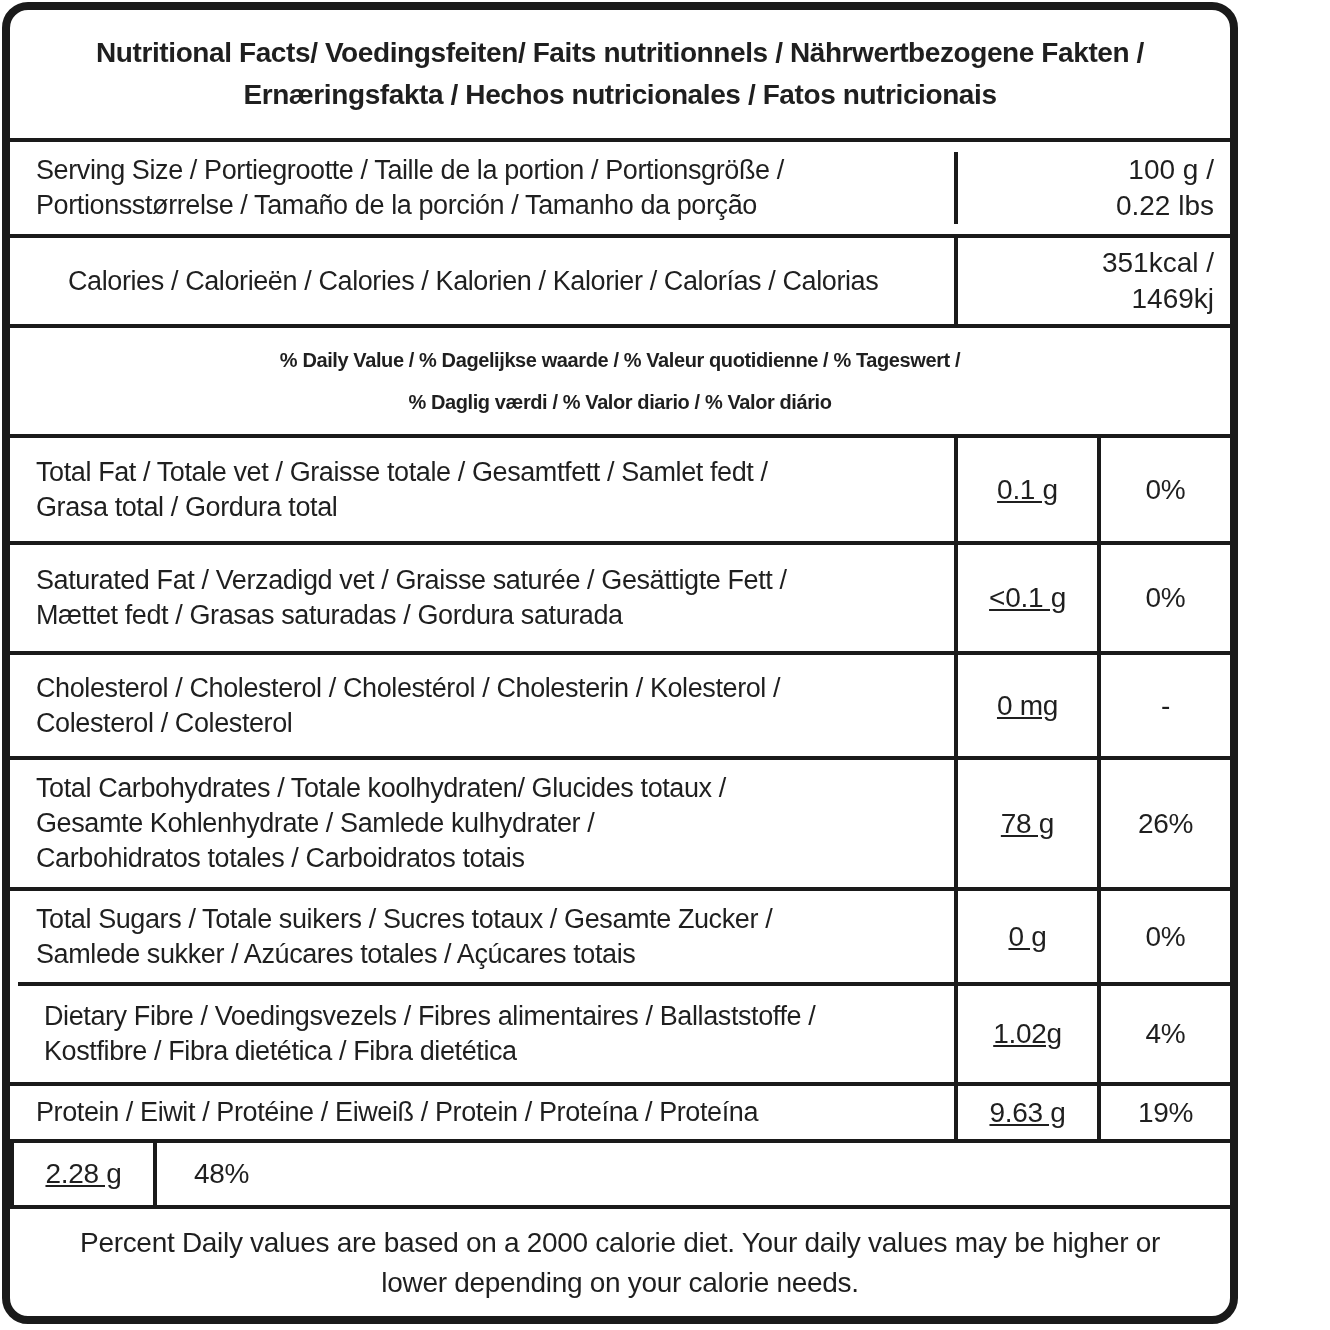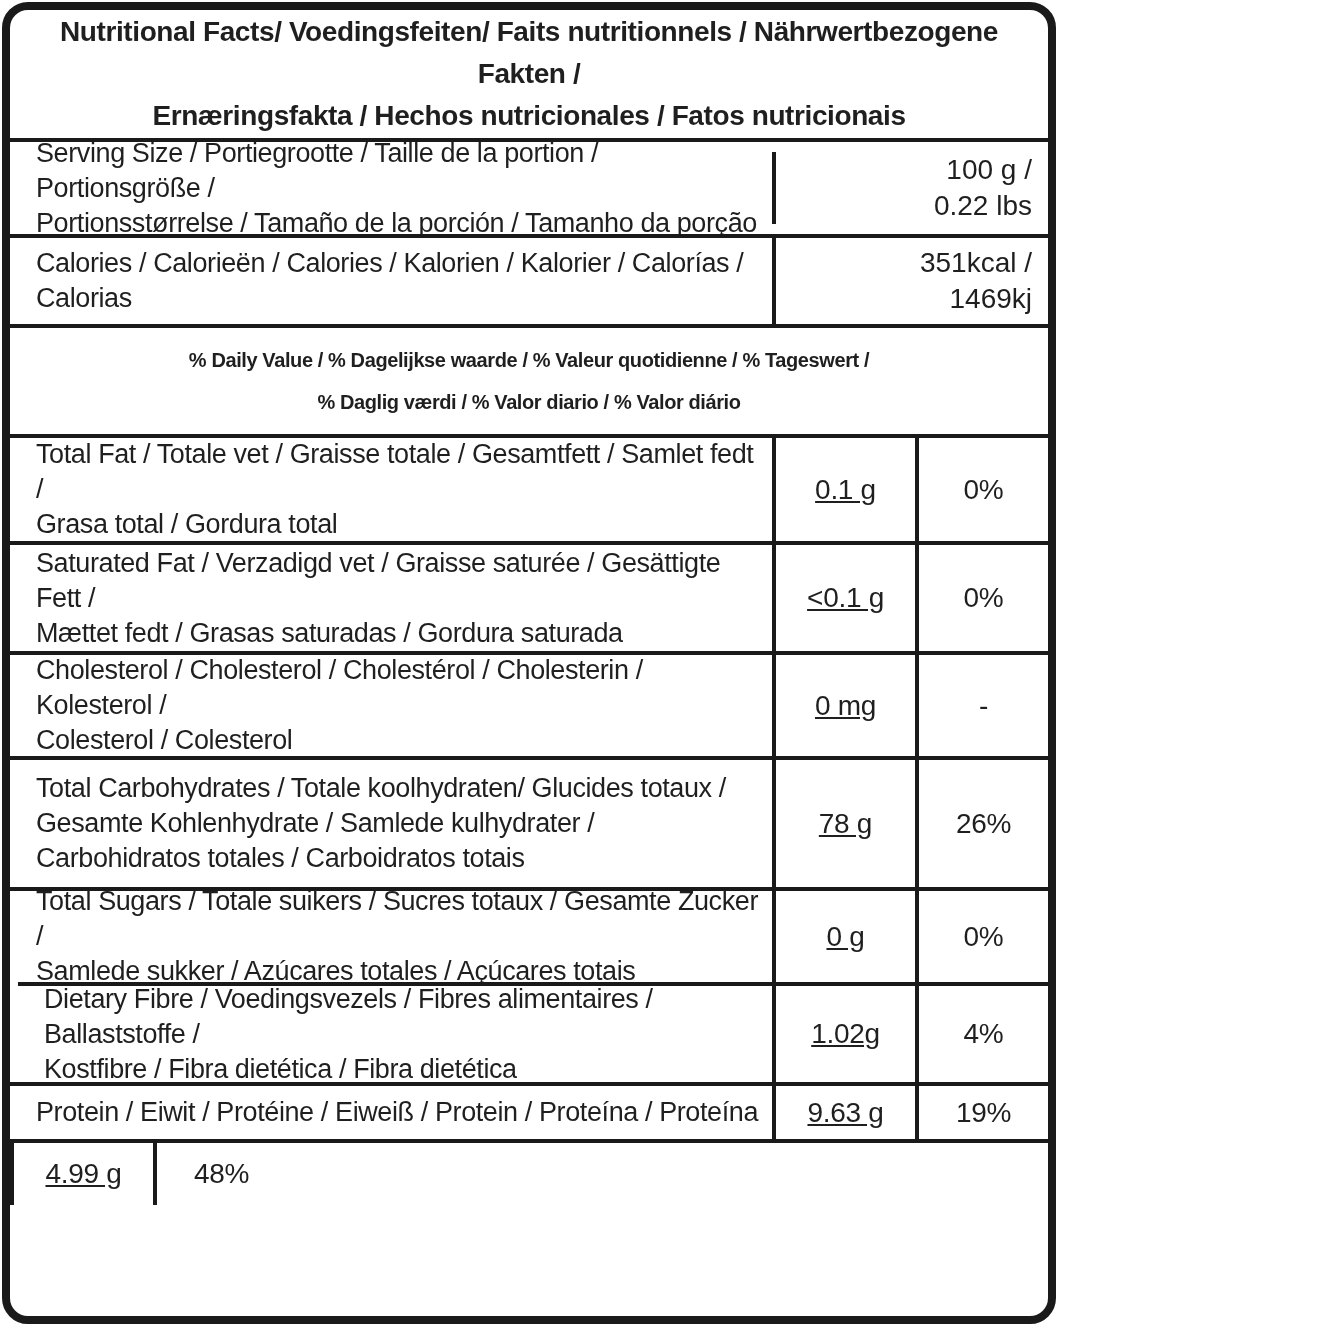--- a/index.html
+++ b/index.html
@@ -8,21 +8,21 @@
     background: #ffffff;
     width: 1330px;
     height: 1330px;
     font-family: "Liberation Sans", sans-serif;
     color: #1f1f1f;
   }
   .label-box {
     position: absolute;
     left: 2px;
     top: 2px;
-    width: 1054px;
+    width: 1236px;
     height: 1322px;
     box-sizing: border-box;
     border: 8px solid #1a1a1a;
     border-radius: 26px;
     background: #ffffff;
     display: flex;
     flex-direction: column;
     overflow: hidden;
   }
   .row {
@@ -40,21 +40,21 @@
     align-items: center;
     justify-content: center;
     text-align: center;
     white-space: pre-line;
     padding: 0 14px;
   }
   .bold { font-weight: bold; }
 
   .r-title    { height: 128px; font-size: 28px; line-height: 42px; letter-spacing: -0.4px; }
   .r-serving  { height: 96px; align-items: center; }
-  .r-calories { height: 90px; }
+  .r-calories { height: 90px; padding-left: 32px; }
   .r-dv       { height: 110px; font-size: 20px; line-height: 42px; letter-spacing: -0.4px; justify-content: center; }
   .r-fat      { height: 107px; }
   .r-satfat   { height: 110px; }
   .r-chol     { height: 105px; }
   .r-carbs    { height: 131px; }
   .r-sugars   { height: 95px; }
   .r-fibre    { height: 100px; margin-left: 8px; }
   .r-protein  { height: 57px; }
   .r-salt     { height: 66px; }
   .r-foot     { flex: 1 1 auto; font-size: 28px; line-height: 40px; letter-spacing: -0.3px; }
@@ -176,18 +176,22 @@
     <div class="cell-dv">4%</div>
   </div>
 
   <div class="row r-protein">
     <div class="cell-label">Protein / Eiwit / Protéine / Eiweiß / Protein / Proteína / Proteína</div>
     <div class="cell-amount">9.63 g</div>
     <div class="cell-dv">19%</div>
   </div>
 
   <div class="row r-salt">
-    <div class="cell-amount">4.99 g</div>
+    <div class="cell-amount">2.28 g</div>
     <div class="cell-dv">48%</div>
   </div>
 
+  <div class="row r-foot">
+    <div class="centered-text">Percent Daily values are based on a 2000 calorie diet. Your daily values may be higher or
+lower depending on your calorie needs.</div>
+  </div>
 
 </div>
 
 </body></html>

